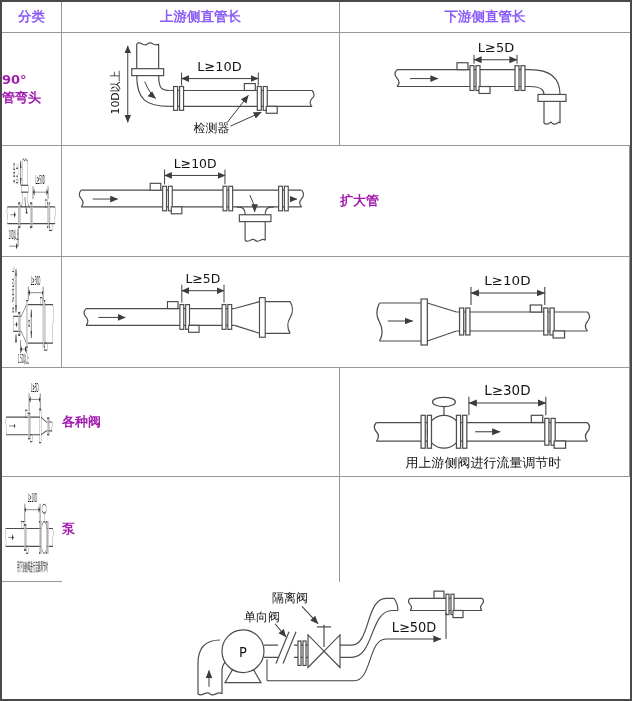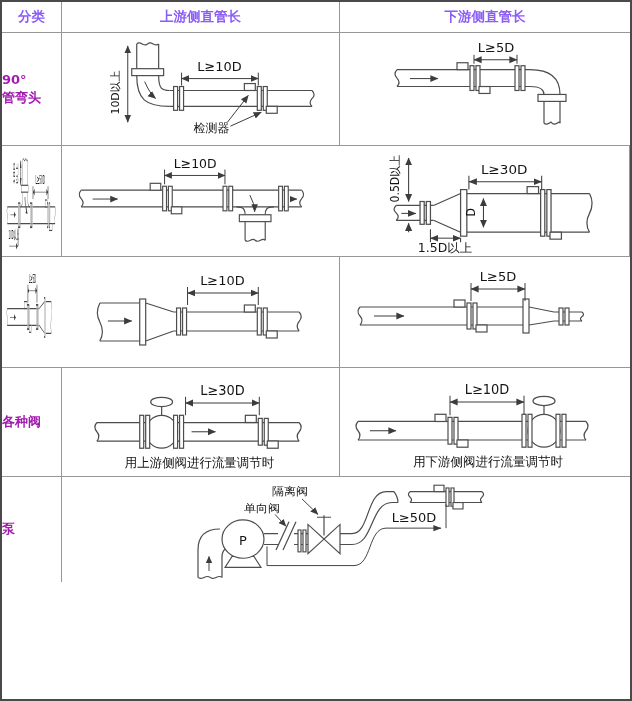--- a/index.html
+++ b/index.html
@@ -184,20 +184,23 @@
           <path class="d" d="M196,50 Q201,59 201,67" marker-end="url(#ah)"></path>
         </g>
         <g>
           <path class="d" d="M107,24 V39 M170,24 V39"></path>
           <path class="d" d="M107,30 H170" marker-start="url(#ah)" marker-end="url(#ah)"></path>
           <text class="t" x="139" y="22" text-anchor="middle">L≥10D</text>
         </g>
       </svg>
     </div>
 
+    <div class="cell cat">
+      <span>扩大管</span>
+    </div>
     <div class="cell">
       <svg class="diag" viewBox="0 0 278 111" preserveAspectRatio="none">
         <g>
           <path class="p" d="M54,60 H90 M54,75 H90"></path>
           <path class="p" d="M54,60 q-4,4 0,7.5 q4,4 0,7.5"></path>
           <path class="d" d="M59,68 H73" marker-end="url(#ah)"></path>
           <rect class="pf" x="77" y="56" width="4" height="23"></rect>
           <rect class="pf" x="83" y="56" width="4" height="23"></rect>
           <path class="p" d="M90,60 L116,48 M90,75 L116,87"></path>
           <rect class="pf" x="116" y="44" width="6" height="47"></rect>

